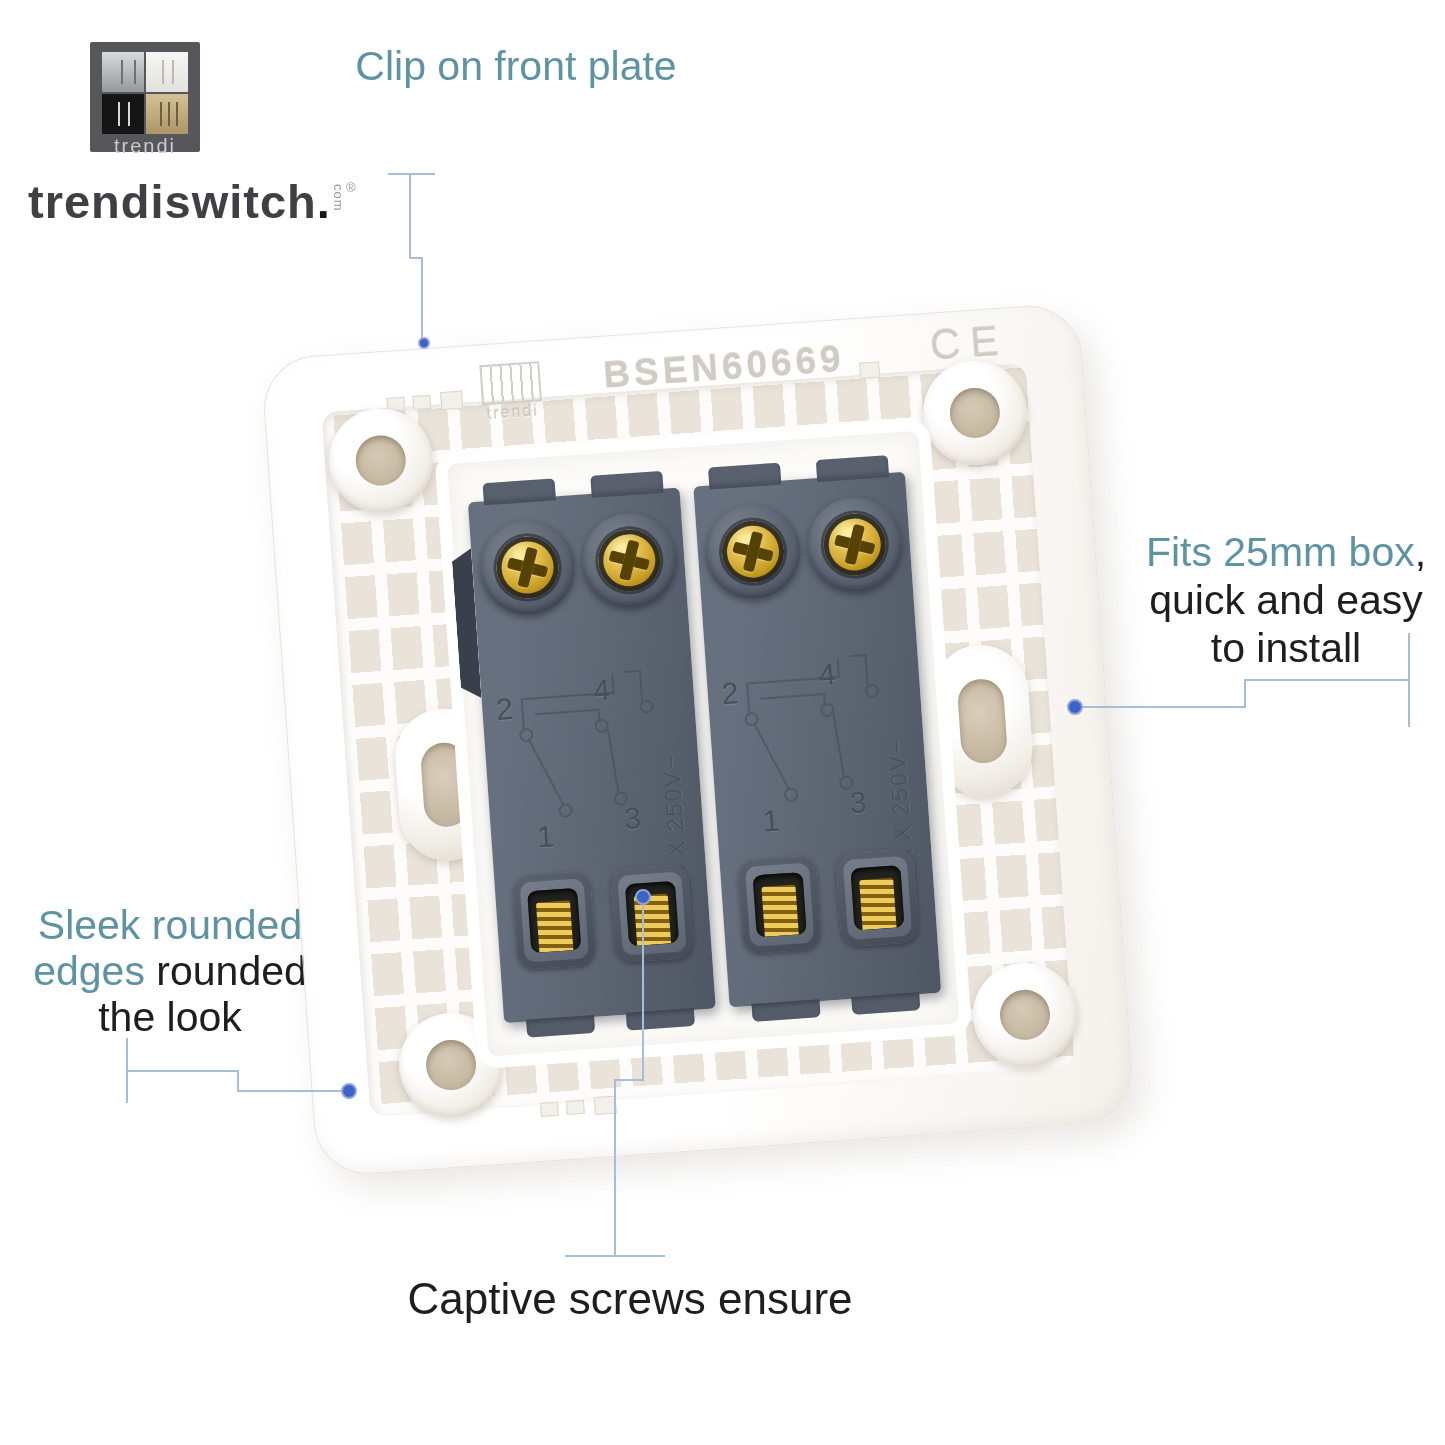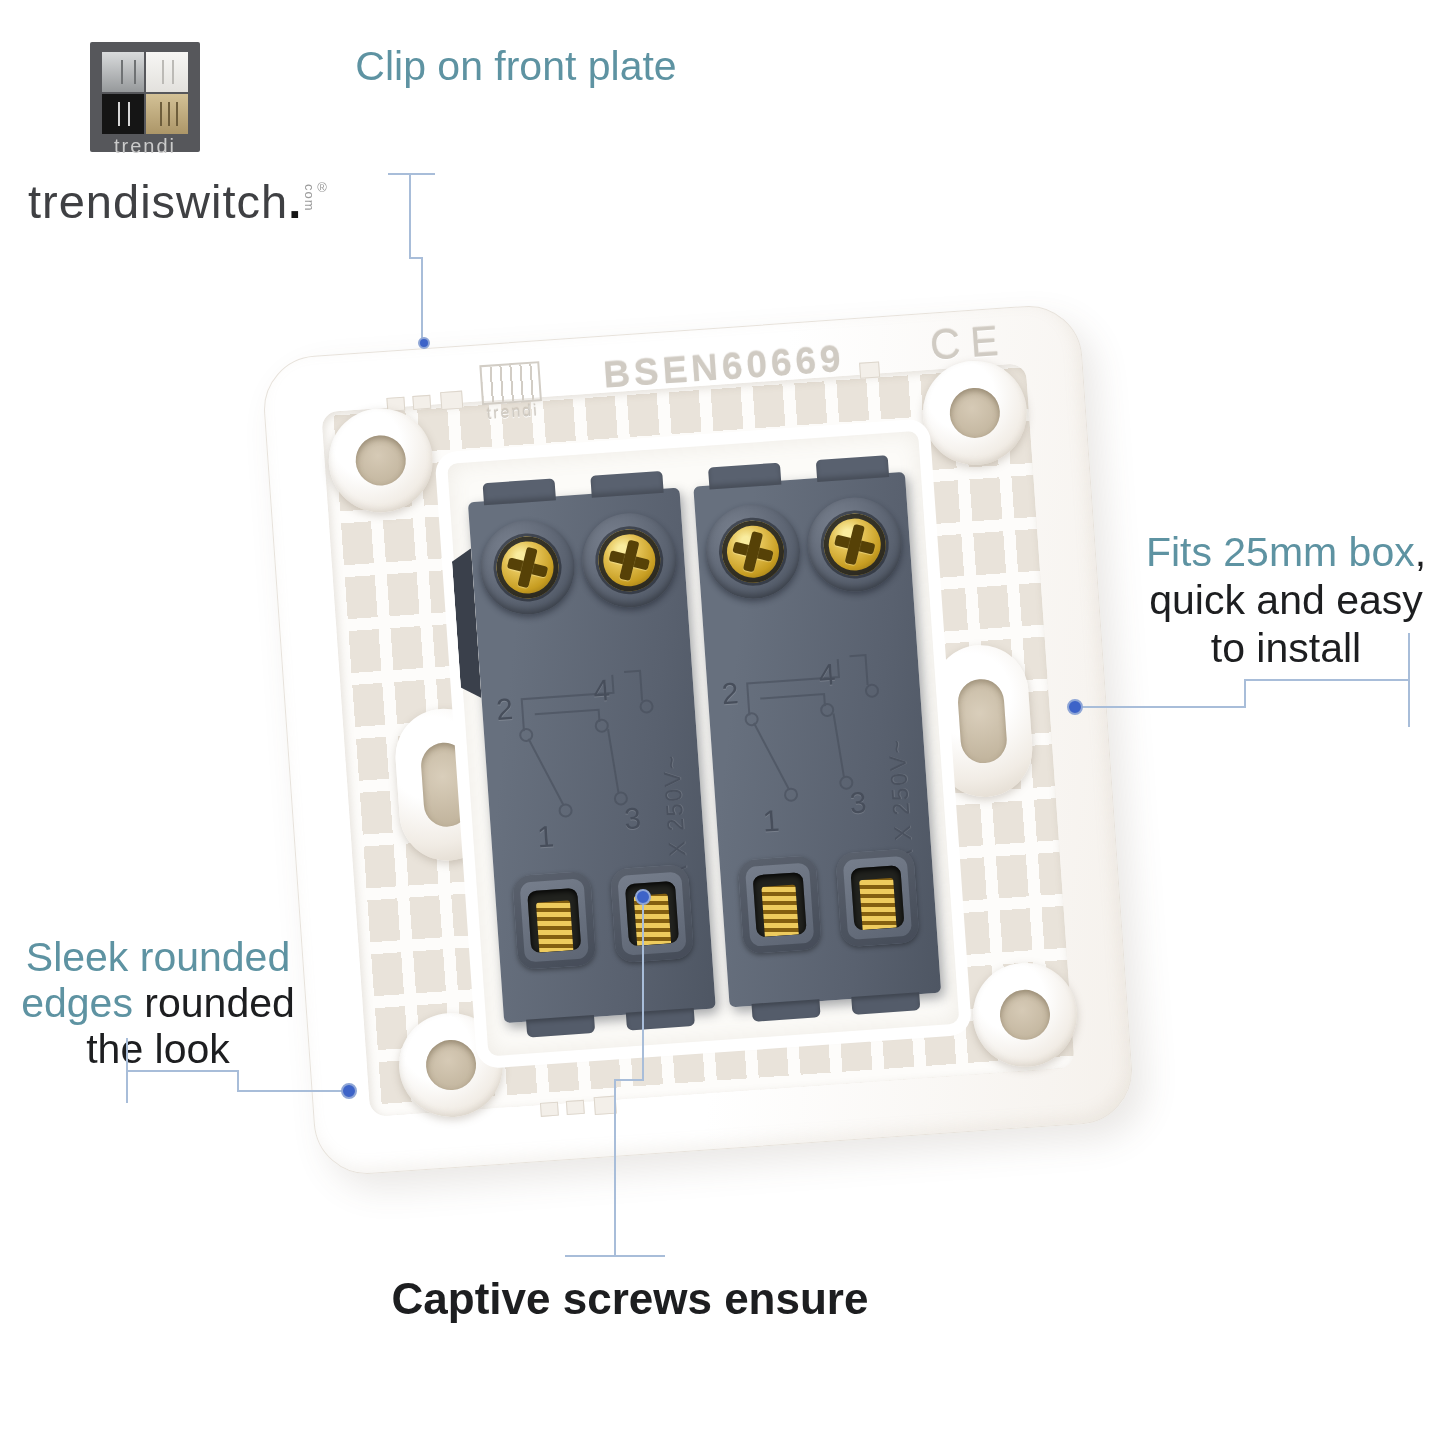--- a/index.html
+++ b/index.html
@@ -17,33 +17,33 @@
   .tile-black{background:#151515;}
   .tile-gold{background:linear-gradient(180deg,#d3c196,#ac9668);}
   .tile::after{content:"";position:absolute;left:50%;top:50%;transform:translate(-50%,-50%);
                width:26px;height:24px;}
   .tile-silver::after{background:repeating-linear-gradient(90deg,transparent 0 11px,#6f7274 11px 13px);}
   .tile-white::after{background:repeating-linear-gradient(90deg,transparent 0 8px,#bcbab6 8px 10px);}
   .tile-black::after{background:repeating-linear-gradient(90deg,transparent 0 8px,#d8d8d8 8px 10px);}
   .tile-gold::after{background:repeating-linear-gradient(90deg,transparent 0 6px,#6e5e3c 6px 8px);}
   .logo-square-label{margin-top:1px;color:#cbcbcb;font-size:20px;letter-spacing:2px;font-weight:300;}
   .wordmark-row{margin-top:22px;white-space:nowrap;color:#3f4043;}
-  .wordmark{font-size:47px;font-weight:400;letter-spacing:1px;}
+  .wordmark{font-size:47px;font-weight:700;letter-spacing:1px;}
   .wordmark-dot{font-size:47px;font-weight:700;color:#161616;}
   .wordmark-tld{display:inline-block;writing-mode:vertical-rl;font-size:13px;color:#9b9b9b;
                 letter-spacing:1px;vertical-align:6px;margin-left:1px;}
   .wordmark-reg{font-size:13px;color:#9b9b9b;vertical-align:26px;}
 
   
   .callout{position:absolute;text-align:center;color:var(--text_dark);line-height:46px;font-size:41px;}
   .hl{color:var(--teal);}
   .callout-top{left:330px;top:43px;width:372px;}
   .callout-right{left:1130px;top:528px;width:312px;line-height:48px;}
-  .callout-left{left:0;top:902px;width:316px;margin-top:32px;}
-  .callout-bottom{left:380px;top:1276px;width:500px;font-size:44px;font-weight:bold;}
+  .callout-left{left:12px;top:902px;width:316px;}
+  .callout-bottom{left:380px;top:1276px;width:500px;font-size:44px;}
 
   
   .lines{position:absolute;left:0;top:0;pointer-events:none;z-index:30;}
 
   
   .plate-wrap{position:absolute;left:288px;top:330px;width:820px;height:820px;
               transform:rotate(-4deg);z-index:5;}
   .plate{position:absolute;inset:0;background:linear-gradient(100deg,#ffffff 55%,#f5f1ec);
          border:1px solid #e7e2db;border-radius:54px;
          box-shadow:12px 16px 34px rgba(90,80,65,.13), inset -4px -6px 16px rgba(170,155,130,.12);}

